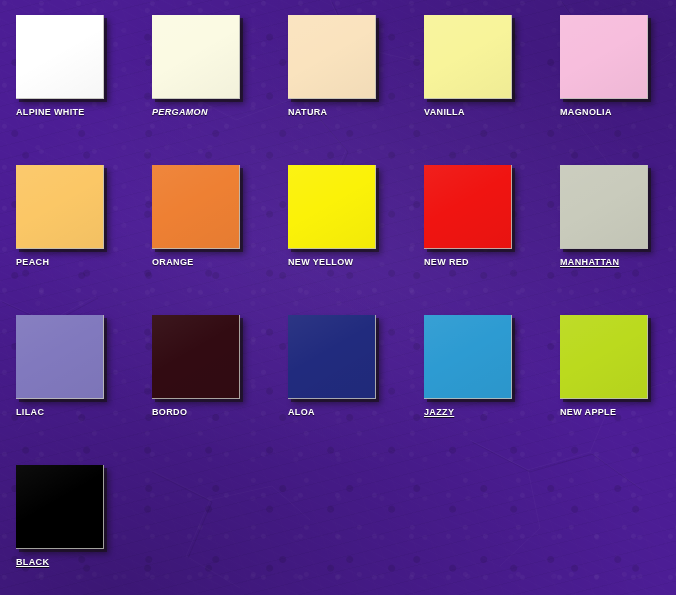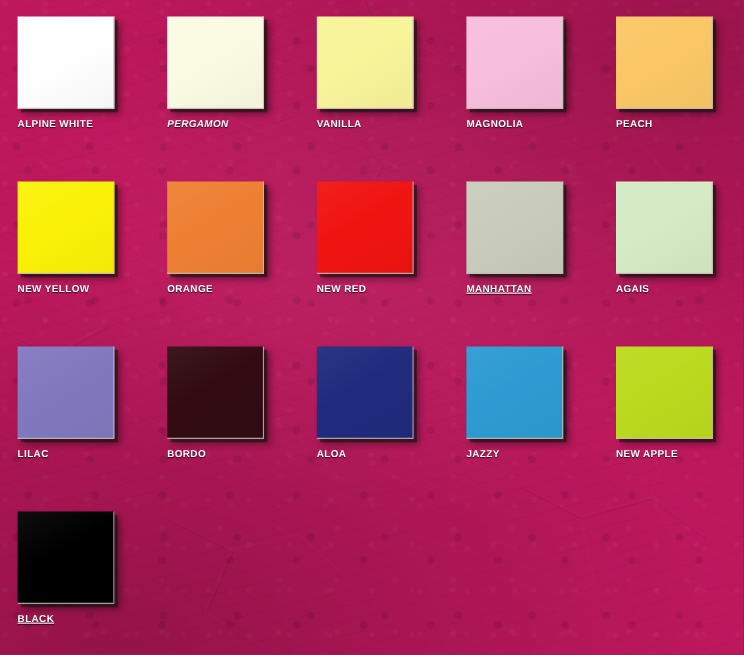--- a/index.html
+++ b/index.html
@@ -103,21 +103,21 @@
     letter-spacing: 0.35px;
     text-transform: uppercase;
     white-space: nowrap;
     text-shadow: 0 1px 1px rgba(0,0,0,0.75);
     font-family: "Liberation Sans", sans-serif;
   }
 </style>
 </head>
 <body>
 
-<div id="palette-board" style="background-color: #be185d;">
+<div id="palette-board" style="background-color: #4c1d95;">
 
   <div class="tex-layer tex-a"></div>
   <div class="tex-layer tex-b"></div>
   <div class="tex-layer tex-crack">
     <svg width="676" height="595" viewBox="0 0 676 595" xmlns="http://www.w3.org/2000/svg">
       <g fill="none" stroke="rgba(255,255,255,0.055)" stroke-width="1">
         <path d="M330 0 L352 46 L300 96 L346 150 L318 214"></path>
         <path d="M352 46 L420 62 L470 30"></path>
         <path d="M300 96 L236 120 L190 96"></path>
         <path d="M560 0 L596 52 L646 70 L676 50"></path>
@@ -147,80 +147,80 @@
       <div class="swatch-chip" style="background-color: rgb(255, 255, 255);"></div>
       <div class="swatch-label" style="color: rgb(255, 255, 255);">ALPINE WHITE</div>
     </div>
 
     <div class="swatch-cell">
       <div class="swatch-chip" style="background-color: rgb(251, 250, 227);"></div>
       <div class="swatch-label" style="color: rgb(255, 255, 255); font-style: italic;">PERGAMON</div>
     </div>
 
 
+    <div class="swatch-cell">
+      <div class="swatch-chip" style="background-color: rgb(250, 227, 190);"></div>
+      <div class="swatch-label" style="color: rgb(255, 255, 255);">NATURA</div>
+    </div>
 
     <div class="swatch-cell">
       <div class="swatch-chip" style="background-color: rgb(248, 244, 154);"></div>
       <div class="swatch-label" style="color: rgb(255, 255, 255);">VANILLA</div>
     </div>
 
     <div class="swatch-cell">
       <div class="swatch-chip" style="background-color: rgb(247, 190, 221);"></div>
       <div class="swatch-label" style="color: rgb(255, 255, 255);">MAGNOLIA</div>
     </div>
 
     <div class="swatch-cell">
       <div class="swatch-chip" style="background-color: rgb(251, 199, 102);"></div>
       <div class="swatch-label" style="color: rgb(255, 255, 255);">PEACH</div>
     </div>
 
     <div class="swatch-cell">
+      <div class="swatch-chip" style="background-color: rgb(238, 128, 51);"></div>
+      <div class="swatch-label" style="color: rgb(255, 255, 255);">ORANGE</div>
+    </div>
+
+    <div class="swatch-cell">
       <div class="swatch-chip" style="background-color: rgb(251, 242, 8);"></div>
       <div class="swatch-label" style="color: rgb(255, 255, 255);">NEW YELLOW</div>
     </div>
 
     <div class="swatch-cell">
-      <div class="swatch-chip" style="background-color: rgb(238, 128, 51);"></div>
-      <div class="swatch-label" style="color: rgb(255, 255, 255);">ORANGE</div>
-    </div>
-
-    <div class="swatch-cell">
       <div class="swatch-chip" style="background-color: rgb(240, 20, 17);"></div>
       <div class="swatch-label" style="color: rgb(255, 255, 255);">NEW RED</div>
     </div>
 
     <div class="swatch-cell">
       <div class="swatch-chip" style="background-color: rgb(201, 203, 188);"></div>
       <div class="swatch-label" style="color: rgb(255, 255, 255); text-decoration: underline;">MANHATTAN</div>
     </div>
 
-    <div class="swatch-cell">
-      <div class="swatch-chip" style="background-color: rgb(212, 235, 197);"></div>
-      <div class="swatch-label" style="color: rgb(255, 255, 255);">AGAIS</div>
-    </div>
 
 
     <div class="swatch-cell">
       <div class="swatch-chip" style="background-color: rgb(129, 121, 190);"></div>
       <div class="swatch-label" style="color: rgb(255, 255, 255);">LILAC</div>
     </div>
 
     <div class="swatch-cell">
       <div class="swatch-chip" style="background-color: rgb(50, 11, 18);"></div>
       <div class="swatch-label" style="color: rgb(255, 255, 255);">BORDO</div>
     </div>
 
     <div class="swatch-cell">
       <div class="swatch-chip" style="background-color: rgb(33, 43, 126);"></div>
       <div class="swatch-label" style="color: rgb(255, 255, 255);">ALOA</div>
     </div>
 
     <div class="swatch-cell">
       <div class="swatch-chip" style="background-color: rgb(45, 155, 210);"></div>
-      <div class="swatch-label" style="color: rgb(255, 255, 255);">JAZZY</div>
+      <div class="swatch-label" style="color: rgb(255, 255, 255); text-decoration: underline;">JAZZY</div>
     </div>
 
     <div class="swatch-cell">
       <div class="swatch-chip" style="background-color: rgb(187, 218, 30);"></div>
       <div class="swatch-label" style="color: rgb(255, 255, 255);">NEW APPLE</div>
     </div>
 
     <div class="swatch-cell">
       <div class="swatch-chip" style="background-color: rgb(0, 0, 0);"></div>
       <div class="swatch-label" style="color: rgb(255, 255, 255); text-decoration: underline;">BLACK</div>

